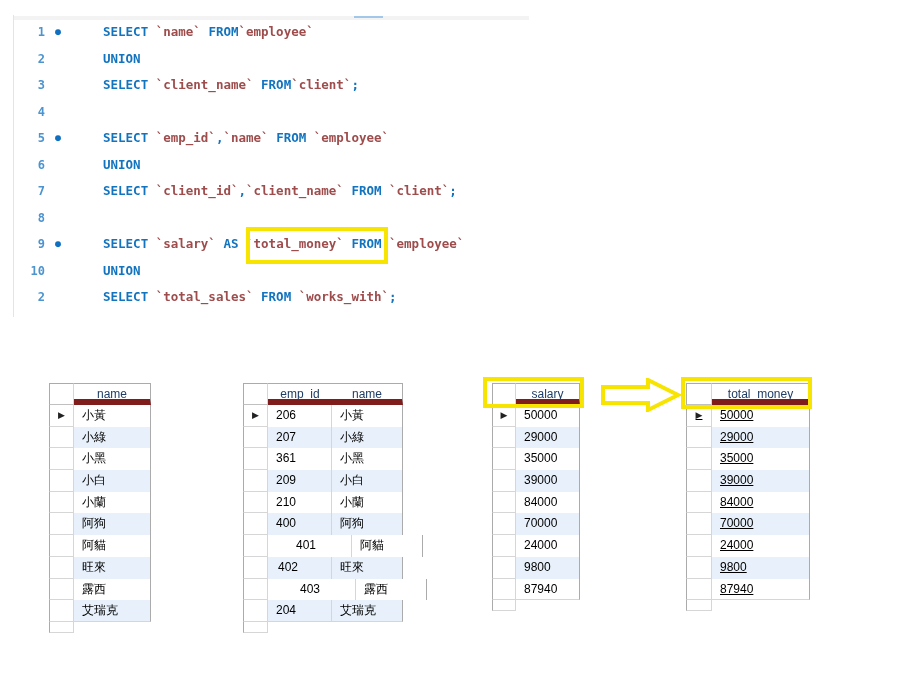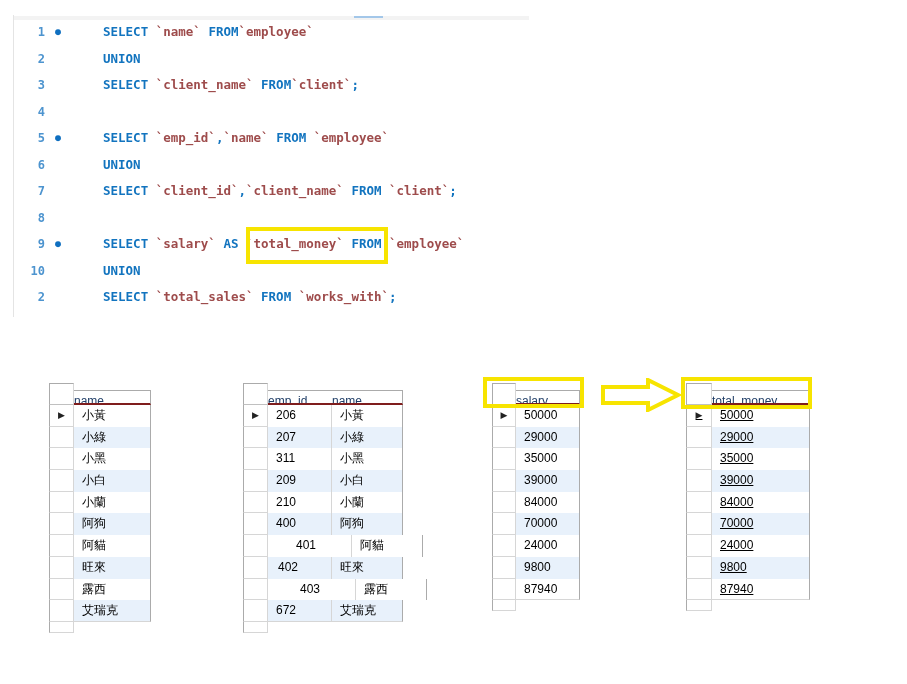--- a/index.html
+++ b/index.html
@@ -26,22 +26,22 @@
   
   .grid{position:absolute;top:383px;font-size:12px;color:#000;}
   .hrow,.row,.prow{display:flex;}
   .hrow{height:22px;line-height:21px;}
   .row{height:21.7px;line-height:21.7px;}
   .gcell,.hcell,.ccell{box-sizing:border-box;overflow:hidden;white-space:nowrap;background:#fff;}
   .hrow .gcell{border:1px solid var(--grid-border,#ababab);
                border-right:1px solid var(--grid-inner-border,#d6d6d6);
                border-bottom:1px solid #c0c0c0;}
   .hcell{border-top:1px solid var(--grid-border,#ababab);
-         border-bottom:2px solid #7f1d1d;
-         color:var(--header-text,#1f3d66);margin-top:7px;}
+         border-bottom:6px solid #7f1d1d;text-align:center;
+         color:var(--header-text,#1f3d66);}
   .hcell.last{border-right:1px solid var(--grid-border,#ababab);}
   .row .gcell{border-left:1px solid var(--grid-border,#ababab);
               border-right:1px solid var(--grid-inner-border,#d6d6d6);
               border-bottom:1px solid var(--grid-inner-border,#d6d6d6);
               text-align:center;font-size:9px;color:#222;}
   .ccell{border-right:1px solid var(--grid-inner-border,#d6d6d6);padding-left:8px;}
   .ccell.last{border-right:1px solid var(--grid-border,#ababab);}
   .row.alt .ccell{background:var(--alt-row,#e8f1fb);}
   .row.bottom .ccell{border-bottom:1px solid var(--grid-inner-border,#d6d6d6);}
   .prow .gcell{height:11px;border-left:1px solid var(--grid-border,#ababab);
@@ -141,21 +141,21 @@
           <div class="ccell" style="width: 64px; flex: 0 0 64px;">206</div>
           <div class="ccell last" style="width: 71px; flex: 0 0 71px;">小黃</div>
         </div>
         <div class="row alt">
           <div class="gcell" style="width: 25px; flex: 0 0 25px;"></div>
           <div class="ccell" style="width: 64px; flex: 0 0 64px;">207</div>
           <div class="ccell last" style="width: 71px; flex: 0 0 71px;">小綠</div>
         </div>
         <div class="row">
           <div class="gcell" style="width: 25px; flex: 0 0 25px;"></div>
-          <div class="ccell" style="width: 64px; flex: 0 0 64px;">311</div>
+          <div class="ccell" style="width: 64px; flex: 0 0 64px;">361</div>
           <div class="ccell last" style="width: 71px; flex: 0 0 71px;">小黑</div>
         </div>
         <div class="row alt">
           <div class="gcell" style="width: 25px; flex: 0 0 25px;"></div>
           <div class="ccell" style="width: 64px; flex: 0 0 64px;">209</div>
           <div class="ccell last" style="width: 71px; flex: 0 0 71px;">小白</div>
         </div>
         <div class="row">
           <div class="gcell" style="width: 25px; flex: 0 0 25px;"></div>
           <div class="ccell" style="width: 64px; flex: 0 0 64px;">210</div>
@@ -176,21 +176,21 @@
           <div class="ccell" style="width: 64px; flex: 0 0 64px; padding-left: 10px;">402</div>
           <div class="ccell last" style="width: 71px; flex: 0 0 71px;">旺來</div>
         </div>
         <div class="row">
           <div class="gcell" style="width: 25px; flex: 0 0 25px;"></div>
           <div class="ccell" style="width: 64px; flex: 0 0 64px; margin-left: 24px;">403</div>
           <div class="ccell last" style="width: 71px; flex: 0 0 71px;">露西</div>
         </div>
         <div class="row alt bottom">
           <div class="gcell" style="width: 25px; flex: 0 0 25px;"></div>
-          <div class="ccell" style="width: 64px; flex: 0 0 64px;">672</div>
+          <div class="ccell" style="width: 64px; flex: 0 0 64px;">204</div>
           <div class="ccell last" style="width: 71px; flex: 0 0 71px;">艾瑞克</div>
         </div>
         <div class="prow">
           <div class="gcell" style="width: 25px; flex: 0 0 25px;"></div>
         </div>
       </div>
       <div class="grid" style="left: 492px;">
         <div class="hrow">
           <div class="gcell" style="width: 24px; flex: 0 0 24px;"></div>
           <div class="hcell last" style="width: 64px; flex: 0 0 64px;">salary</div>

